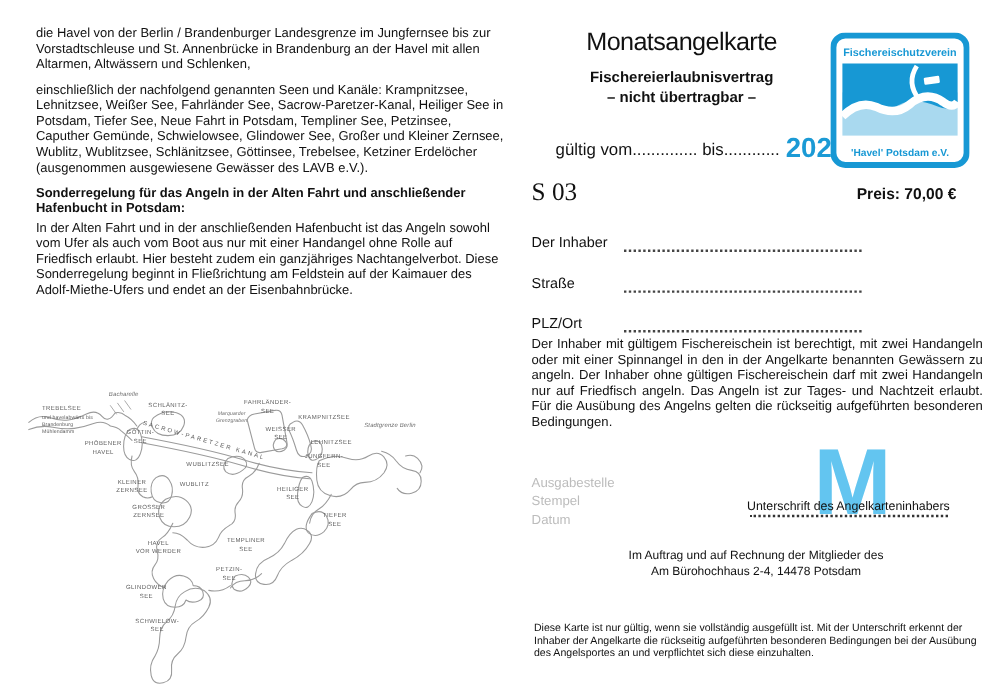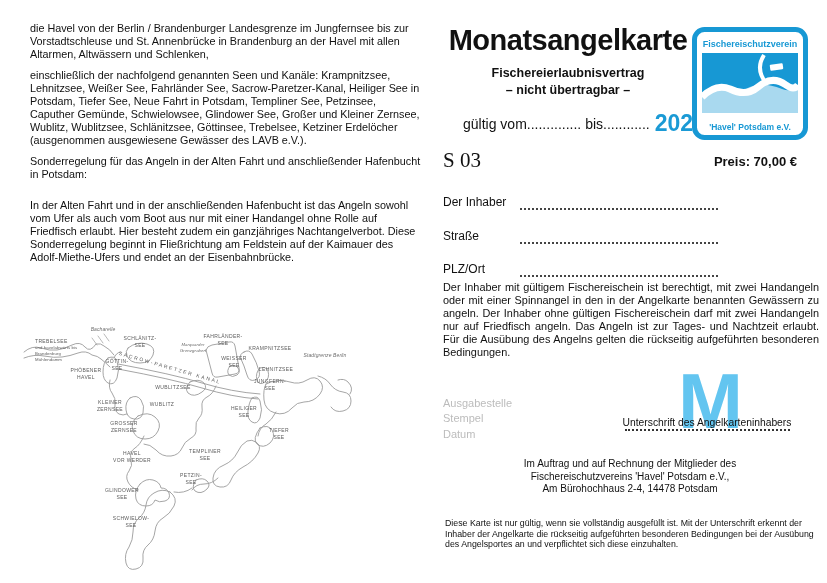--- a/index.html
+++ b/index.html
@@ -5,34 +5,34 @@
   html,body{margin:0;padding:0;}
   body{
     width:827px;height:583px;background:#ffffff;position:relative;overflow:hidden;
     font-family:"Liberation Sans",sans-serif;color:#111;
   }
   
   .left-col{position:absolute;left:30px;top:22px;width:392px;}
   .left-col .hd{font-size:11.5px;font-weight:bold;margin:0 0 7px 0;}
   .left-col p{font-size:10.8px;line-height:1.22;margin:0 0 7px 0;}
   .left-col p.tight{margin-bottom:0;}
-  .left-col .hd2{font-size:10.8px;font-weight:normal;line-height:1.25;margin:2px 0 17px 0;}
+  .left-col .hd2{font-size:10.8px;font-weight:bold;line-height:1.25;margin:2px 0 2px 0;}
   
   .map{position:absolute;left:22px;top:320px;width:395px;height:258px;}
   .map svg{position:absolute;left:0;top:0;}
   .maplabel{position:absolute;font-size:5px;letter-spacing:.35px;color:#5c5c5c;
             white-space:pre-line;line-height:1.35;text-align:center;transform:translateX(-50%);}
   .maplabel.lft{transform:none;text-align:left;}
   .maplabel.ital{font-style:italic;letter-spacing:.1px;color:#6e6e6e;}
   .maplabel.tiny{font-size:4.3px;letter-spacing:.1px;}
   .maplabel.rot{transform:rotate(16deg);transform-origin:left top;text-align:left;
                 letter-spacing:1.8px;white-space:nowrap;}
   
   .r-head{position:absolute;left:443px;top:24px;width:250px;text-align:center;}
-  .r-title{font-size:29px;font-weight:bold;letter-spacing:-.5px;margin:0;}
+  .r-title{font-size:21px;font-weight:normal;letter-spacing:-.5px;margin:0;}
   .r-sub1{font-size:12.5px;font-weight:bold;margin-top:9px;}
   .r-sub2{font-size:12.5px;font-weight:bold;margin-top:3px;}
   .valid{position:absolute;left:463px;top:110px;font-size:14px;white-space:nowrap;}
   .valid .year{font-size:23px;font-weight:bold;margin-left:5px;vertical-align:-2px;}
   .logo{position:absolute;left:692px;top:27px;width:116px;height:113px;}
   .scode{position:absolute;left:443px;top:148px;font-family:"Liberation Serif",serif;font-size:21px;}
   .price{position:absolute;left:640px;top:154px;width:157px;text-align:right;
          font-size:13px;font-weight:bold;}
   .fieldrow{position:absolute;left:443px;width:300px;display:flex;align-items:flex-start;}
   .fieldrow .flabel{width:77px;font-size:12px;}
@@ -200,17 +200,16 @@
 <div class="issue">Ausgabestelle
 Stempel
 Datum</div>
 
 <div class="bigM" style="color:#63c5f0">M</div>
 <div class="sigline"></div>
 <div class="sigcaption">Unterschrift des Angelkarteninhabers</div>
 
 <div class="footer">
   <div>Im Auftrag und auf Rechnung der Mitglieder des</div>
-  <div>Fischereischutzvereins 'Havel' Potsdam e.V.,</div>
   <div>Am Bürohochhaus 2-4, 14478 Potsdam</div>
 </div>
 
 <div class="fineprint">Diese Karte ist nur gültig, wenn sie vollständig ausgefüllt ist. Mit der Unterschrift erkennt der Inhaber der Angelkarte die rückseitig aufgeführten besonderen Bedingungen bei der Ausübung des Angelsportes an und verpflichtet sich diese einzuhalten.</div>
 
 </body></html>

